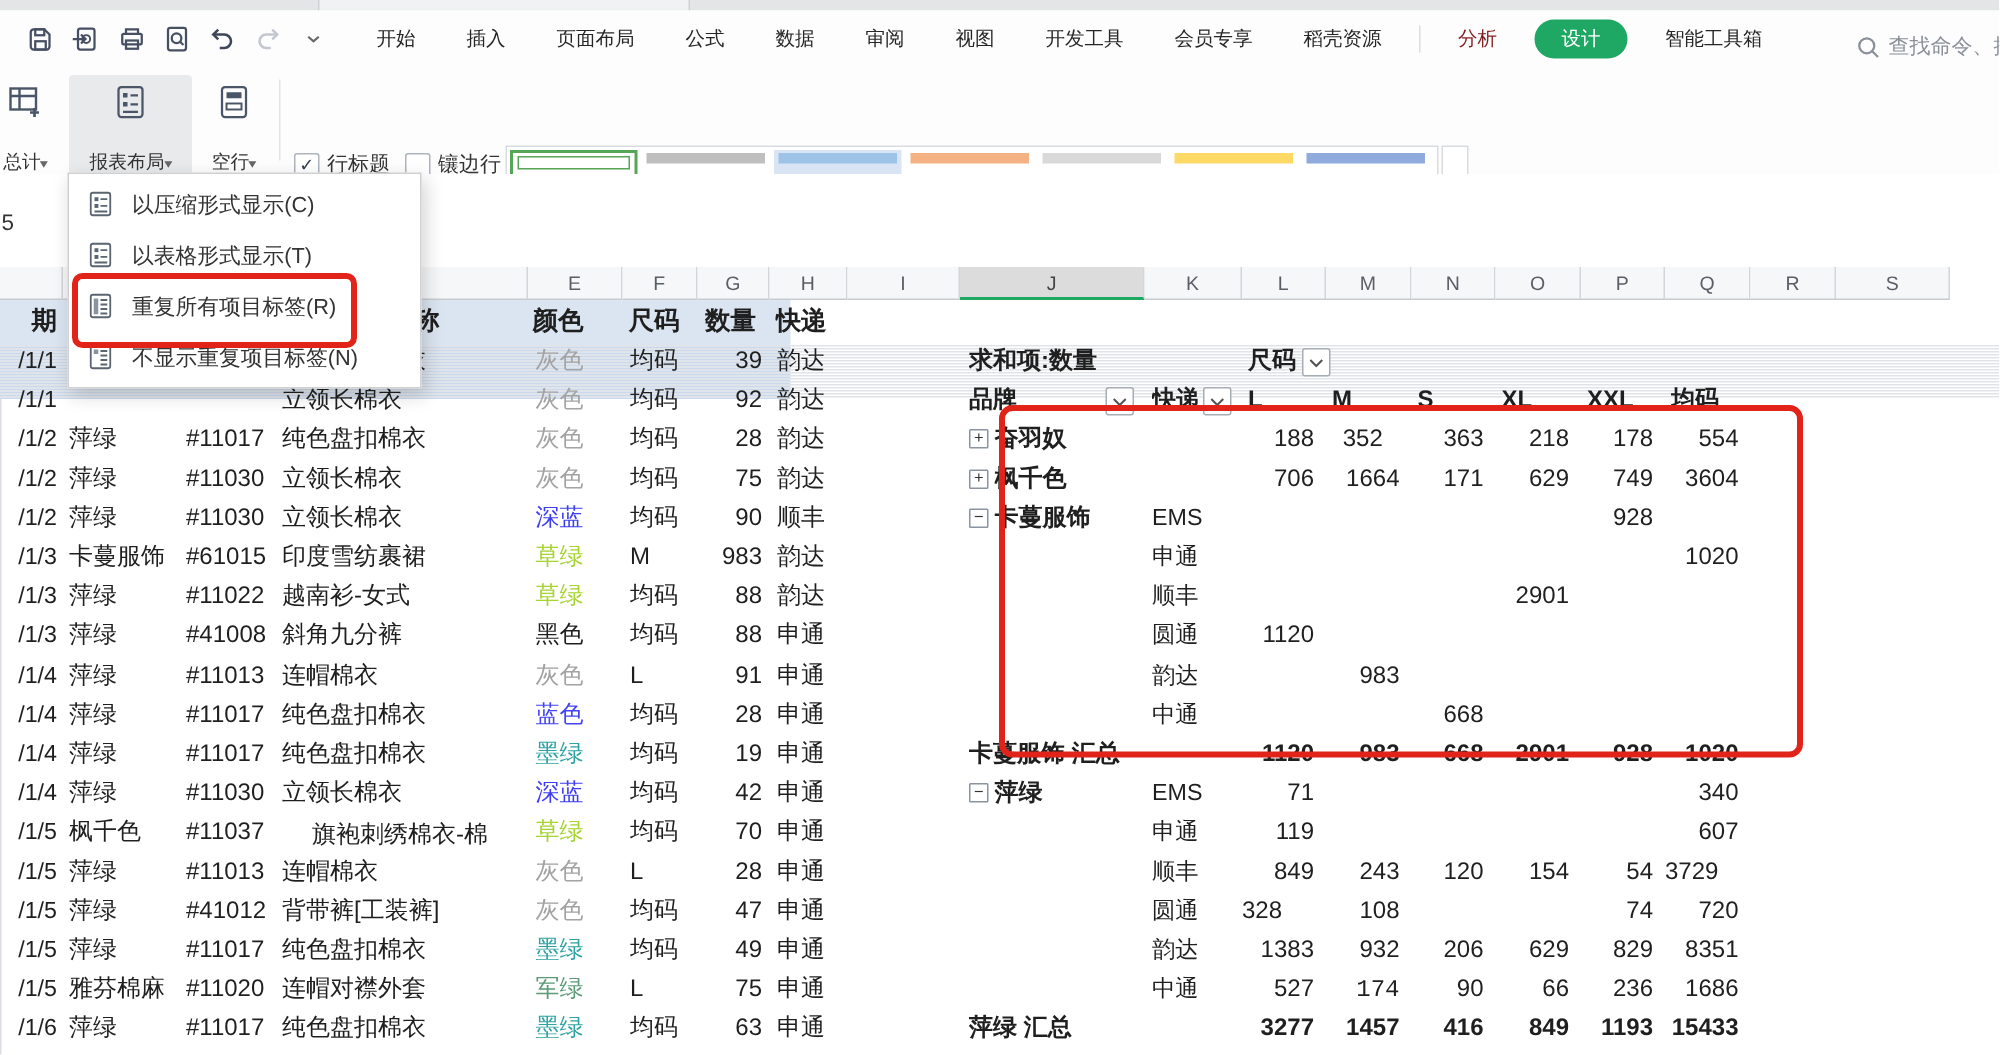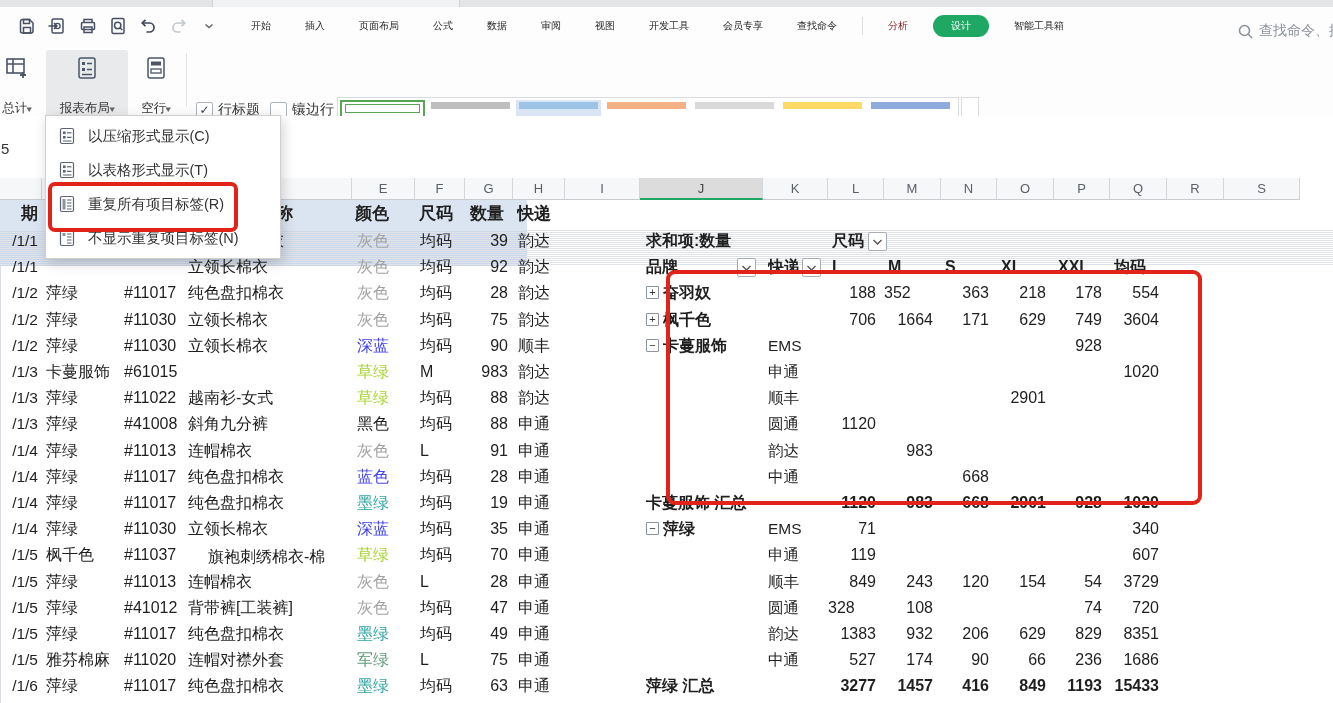--- a/index.html
+++ b/index.html
@@ -7,21 +7,21 @@
        font-family:"Liberation Sans","DejaVu Sans",sans-serif;color:#222;}
   .abs{position:absolute;}
   
   #winstrip{left:0;top:0;width:1333px;height:7px;background:#e3e5e7;}
   #winstrip .seg{position:absolute;left:212px;top:0;width:246px;height:7px;background:#f1f2f3;border-left:1px solid #cfd2d4;border-right:1px solid #cfd2d4;}
   
   #topbar{left:0;top:7px;width:1333px;height:38px;background:#fdfdfe;display:flex;align-items:center;}
   #qat{display:flex;align-items:center;gap:9px;padding-left:16px;width:204px;flex:none;}
   #qat .qbtn{width:22px;height:22px;display:flex;align-items:center;justify-content:center;}
   #tabs{display:flex;align-items:center;margin-left:14px;}
-  .tab{font-size:10px;color:#262626;padding:0 17px;white-space:nowrap;cursor:default;}
+  .tab{font-size:13px;color:#262626;padding:0 17px;white-space:nowrap;cursor:default;}
   .tabsep{width:1px;height:18px;background:#ddd;margin:0 8px;}
   .tab.green{color:#7f1d1d;}
   .tab.pill{background:#1fa864;color:#fff;border-radius:14px;padding:4px 18px;margin:0 8px;}
   #searchbox{position:absolute;left:1237px;top:15px;display:flex;align-items:center;gap:5px;color:#8a9098;font-size:14px;white-space:nowrap;}
   
   #ribbon{left:0;top:45px;width:1333px;height:71px;background:#fdfdfe;border-bottom:1px solid #e4e6e8;}
   .rbtn{position:absolute;display:flex;flex-direction:column;align-items:center;justify-content:space-between;padding:5px 2px 4px;border-radius:3px;}
   .rbtn .lbl{font-size:12.5px;color:#333;white-space:nowrap;}
   .caret{display:inline-block;font-size:9px;color:#666;transform:scaleX(1.2);}
   .vsep{position:absolute;width:1px;background:#e3e4e6;}
@@ -111,21 +111,21 @@
     <div id="tabs">
         <div class="tab">开始</div>
         <div class="tab">插入</div>
         <div class="tab">页面布局</div>
         <div class="tab">公式</div>
         <div class="tab">数据</div>
         <div class="tab">审阅</div>
         <div class="tab">视图</div>
         <div class="tab">开发工具</div>
         <div class="tab">会员专享</div>
-        <div class="tab">查找命令</div>
+        <div class="tab">稻壳资源</div>
         <div class="tabsep"></div>
         <div class="tab green">分析</div>
         <div class="tab pill">设计</div>
         <div class="tab">智能工具箱</div>
       </div>
     <div id="searchbox">
       <svg width="17" height="17" viewBox="0 0 17 17" fill="none" stroke="#8a9098" stroke-width="1.5">
           <circle cx="7.5" cy="7.5" r="5"></circle>
           <path d="M11.3 11.3 L15 15"></path>
         </svg>
@@ -346,20 +346,21 @@
       <div class="cell" style="left: 46px; width: 73px; top: 154.8px;">萍绿</div>
       <div class="cell" style="left: 124px; width: 56px; top: 154.8px;">#11030</div>
       <div class="cell" style="left: 188px; width: 163px; top: 154.8px;">立领长棉衣</div>
       <div class="cell" style="left: 357px; width: 55px; top: 154.8px; color: rgb(61, 61, 242);">深蓝</div>
       <div class="cell" style="left: 420px; width: 43px; top: 154.8px;">均码</div>
       <div class="cell" style="left: 462px; width: 46px; top: 154.8px; text-align: right;">90</div>
       <div class="cell" style="left: 518px; width: 46px; top: 154.8px;">顺丰</div>
       <div class="cell" style="left: 0px; width: 38px; top: 181px; text-align: right; font-size: 15.5px;">/1/3</div>
       <div class="cell" style="left: 46px; width: 73px; top: 181px;">卡蔓服饰</div>
       <div class="cell" style="left: 124px; width: 56px; top: 181px;">#61015</div>
+      <div class="cell" style="left: 188px; width: 163px; top: 181px;">印度雪纺裹裙</div>
       <div class="cell" style="left: 357px; width: 55px; top: 181px; color: rgb(166, 212, 49);">草绿</div>
       <div class="cell" style="left: 420px; width: 43px; top: 181px;">M</div>
       <div class="cell" style="left: 462px; width: 46px; top: 181px; text-align: right;">983</div>
       <div class="cell" style="left: 518px; width: 46px; top: 181px;">韵达</div>
       <div class="cell" style="left: 0px; width: 38px; top: 207.2px; text-align: right; font-size: 15.5px;">/1/3</div>
       <div class="cell" style="left: 46px; width: 73px; top: 207.2px;">萍绿</div>
       <div class="cell" style="left: 124px; width: 56px; top: 207.2px;">#11022</div>
       <div class="cell" style="left: 188px; width: 163px; top: 207.2px;">越南衫-女式</div>
       <div class="cell" style="left: 357px; width: 55px; top: 207.2px; color: rgb(166, 212, 49);">草绿</div>
       <div class="cell" style="left: 420px; width: 43px; top: 207.2px;">均码</div>
@@ -396,21 +397,21 @@
       <div class="cell" style="left: 357px; width: 55px; top: 312px; color: rgb(47, 163, 163);">墨绿</div>
       <div class="cell" style="left: 420px; width: 43px; top: 312px;">均码</div>
       <div class="cell" style="left: 462px; width: 46px; top: 312px; text-align: right;">19</div>
       <div class="cell" style="left: 518px; width: 46px; top: 312px;">申通</div>
       <div class="cell" style="left: 0px; width: 38px; top: 338.2px; text-align: right; font-size: 15.5px;">/1/4</div>
       <div class="cell" style="left: 46px; width: 73px; top: 338.2px;">萍绿</div>
       <div class="cell" style="left: 124px; width: 56px; top: 338.2px;">#11030</div>
       <div class="cell" style="left: 188px; width: 163px; top: 338.2px;">立领长棉衣</div>
       <div class="cell" style="left: 357px; width: 55px; top: 338.2px; color: rgb(61, 61, 242);">深蓝</div>
       <div class="cell" style="left: 420px; width: 43px; top: 338.2px;">均码</div>
-      <div class="cell" style="left: 462px; width: 46px; top: 338.2px; text-align: right;">35</div>
+      <div class="cell" style="left: 462px; width: 46px; top: 338.2px; text-align: right;">42</div>
       <div class="cell" style="left: 518px; width: 46px; top: 338.2px;">申通</div>
       <div class="cell" style="left: 0px; width: 38px; top: 364.4px; text-align: right; font-size: 15.5px;">/1/5</div>
       <div class="cell" style="left: 46px; width: 73px; top: 364.4px;">枫千色</div>
       <div class="cell" style="left: 124px; width: 56px; top: 364.4px;">#11037</div>
       <div class="cell" style="left: 188px; width: 163px; top: 366px; margin-left: 20px;">旗袍刺绣棉衣-棉</div>
       <div class="cell" style="left: 357px; width: 55px; top: 364.4px; color: rgb(166, 212, 49);">草绿</div>
       <div class="cell" style="left: 420px; width: 43px; top: 364.4px;">均码</div>
       <div class="cell" style="left: 462px; width: 46px; top: 364.4px; text-align: right;">70</div>
       <div class="cell" style="left: 518px; width: 46px; top: 364.4px;">申通</div>
       <div class="cell" style="left: 0px; width: 38px; top: 390.6px; text-align: right; font-size: 15.5px;">/1/5</div>
@@ -481,21 +482,21 @@
       </div>
       <div class="cell" style="left: 832px; width: 50px; top: 75.7px; font-weight: bold;">L</div>
       <div class="cell" style="left: 888px; width: 51px; top: 75.7px; font-weight: bold;">M</div>
       <div class="cell" style="left: 945px; width: 50px; top: 75.7px; font-weight: bold;">S</div>
       <div class="cell" style="left: 1001px; width: 51px; top: 75.7px; font-weight: bold;">XL</div>
       <div class="cell" style="left: 1058px; width: 50px; top: 75.7px; font-weight: bold;">XXL</div>
       <div class="cell" style="left: 1114px; width: 51px; top: 75.7px; font-weight: bold;">均码</div>
       <div class="xbox" style="left: 646px; top: 108.4px;">+</div>
       <div class="cell" style="left: 663px; width: 98px; top: 102.4px; font-weight: bold;">奋羽奴</div>
       <div class="cell" style="left: 828px; width: 48px; top: 102.4px; text-align: right;">188</div>
-      <div class="cell" style="left: 884px; width: 49px; top: 102.4px; text-align: left;">352</div>
+      <div class="cell" style="left: 884px; width: 49px; top: 102.4px; text-align: center;">352</div>
       <div class="cell" style="left: 941px; width: 48px; top: 102.4px; text-align: right;">363</div>
       <div class="cell" style="left: 997px; width: 49px; top: 102.4px; text-align: right;">218</div>
       <div class="cell" style="left: 1054px; width: 48px; top: 102.4px; text-align: right;">178</div>
       <div class="cell" style="left: 1110px; width: 49px; top: 102.4px; text-align: right;">554</div>
       <div class="xbox" style="left: 646px; top: 134.6px;">+</div>
       <div class="cell" style="left: 663px; width: 98px; top: 128.6px; font-weight: bold;">枫千色</div>
       <div class="cell" style="left: 828px; width: 48px; top: 128.6px; text-align: right;">706</div>
       <div class="cell" style="left: 884px; width: 49px; top: 128.6px; text-align: right;">1664</div>
       <div class="cell" style="left: 941px; width: 48px; top: 128.6px; text-align: right;">171</div>
       <div class="cell" style="left: 997px; width: 49px; top: 128.6px; text-align: right;">629</div>
@@ -529,36 +530,36 @@
       <div class="cell" style="left: 1110px; width: 49px; top: 338.2px; text-align: right;">340</div>
       <div class="cell" style="left: 768px; width: 55px; top: 364.4px; font-size: 15.5px;">申通</div>
       <div class="cell" style="left: 828px; width: 48px; top: 364.4px; text-align: right;">119</div>
       <div class="cell" style="left: 1110px; width: 49px; top: 364.4px; text-align: right;">607</div>
       <div class="cell" style="left: 768px; width: 55px; top: 390.6px; font-size: 15.5px;">顺丰</div>
       <div class="cell" style="left: 828px; width: 48px; top: 390.6px; text-align: right;">849</div>
       <div class="cell" style="left: 884px; width: 49px; top: 390.6px; text-align: right;">243</div>
       <div class="cell" style="left: 941px; width: 48px; top: 390.6px; text-align: right;">120</div>
       <div class="cell" style="left: 997px; width: 49px; top: 390.6px; text-align: right;">154</div>
       <div class="cell" style="left: 1054px; width: 48px; top: 390.6px; text-align: right;">54</div>
-      <div class="cell" style="left: 1110px; width: 49px; top: 390.6px; text-align: right;">3729</div>
+      <div class="cell" style="left: 1110px; width: 49px; top: 390.6px; text-align: left;">3729</div>
       <div class="cell" style="left: 768px; width: 55px; top: 416.8px; font-size: 15.5px;">圆通</div>
       <div class="cell" style="left: 828px; width: 48px; top: 416.8px; text-align: left;">328</div>
       <div class="cell" style="left: 884px; width: 49px; top: 416.8px; text-align: right;">108</div>
       <div class="cell" style="left: 1054px; width: 48px; top: 416.8px; text-align: right;">74</div>
       <div class="cell" style="left: 1110px; width: 49px; top: 416.8px; text-align: right;">720</div>
       <div class="cell" style="left: 768px; width: 55px; top: 443px; font-size: 15.5px;">韵达</div>
       <div class="cell" style="left: 828px; width: 48px; top: 443px; text-align: right;">1383</div>
       <div class="cell" style="left: 884px; width: 49px; top: 443px; text-align: right;">932</div>
       <div class="cell" style="left: 941px; width: 48px; top: 443px; text-align: right;">206</div>
       <div class="cell" style="left: 997px; width: 49px; top: 443px; text-align: right;">629</div>
       <div class="cell" style="left: 1054px; width: 48px; top: 443px; text-align: right;">829</div>
       <div class="cell" style="left: 1110px; width: 49px; top: 443px; text-align: right;">8351</div>
       <div class="cell" style="left: 768px; width: 55px; top: 469.2px; font-size: 15.5px;">中通</div>
       <div class="cell" style="left: 828px; width: 48px; top: 469.2px; text-align: right;">527</div>
-      <div class="cell" style="left: 884px; width: 49px; top: 469.2px; text-align: right;">174</div>
+      <div class="cell" style="left: 884px; width: 49px; top: 469.2px; text-align: right; font-family: Liberation Mono, monospace;">174</div>
       <div class="cell" style="left: 941px; width: 48px; top: 469.2px; text-align: right;">90</div>
       <div class="cell" style="left: 997px; width: 49px; top: 469.2px; text-align: right;">66</div>
       <div class="cell" style="left: 1054px; width: 48px; top: 469.2px; text-align: right;">236</div>
       <div class="cell" style="left: 1110px; width: 49px; top: 469.2px; text-align: right;">1686</div>
       <div class="cell" style="left: 646px; width: 175px; top: 495.4px; font-weight: bold;">萍绿 汇总</div>
       <div class="cell" style="left: 828px; width: 48px; top: 495.4px; text-align: right; font-weight: bold;">3277</div>
       <div class="cell" style="left: 884px; width: 49px; top: 495.4px; text-align: right; font-weight: bold;">1457</div>
       <div class="cell" style="left: 941px; width: 48px; top: 495.4px; text-align: right; font-weight: bold;">416</div>
       <div class="cell" style="left: 997px; width: 49px; top: 495.4px; text-align: right; font-weight: bold;">849</div>
       <div class="cell" style="left: 1054px; width: 48px; top: 495.4px; text-align: right; font-weight: bold;">1193</div>

